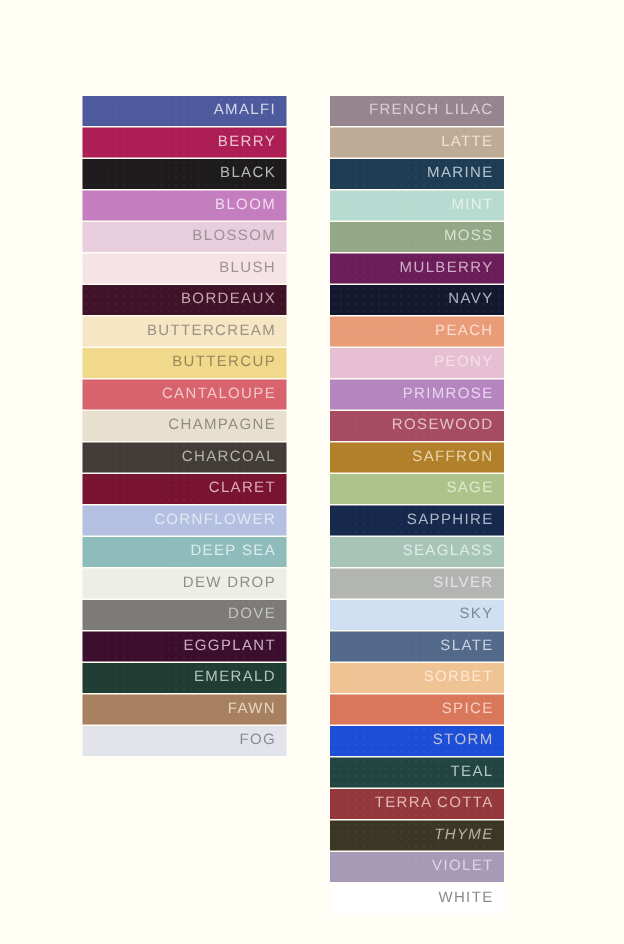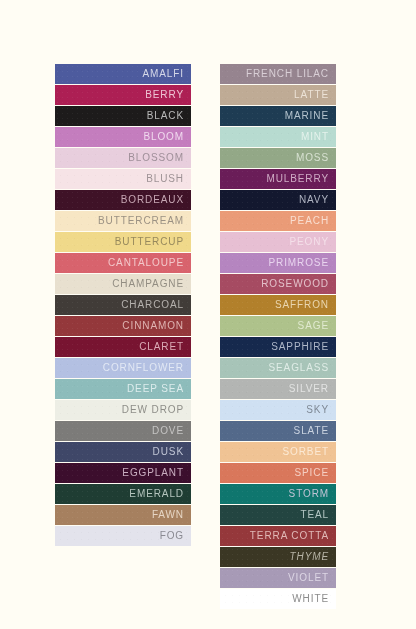--- a/index.html
+++ b/index.html
@@ -102,40 +102,34 @@
       </div>
       <div class="swatch" style="background: rgb(216, 99, 109);">
         <span class="swatch-label" style="color: rgb(243, 200, 202);">CANTALOUPE</span>
       </div>
       <div class="swatch" style="background: rgb(232, 224, 207);">
         <span class="swatch-label" style="color: rgb(146, 141, 130);">CHAMPAGNE</span>
       </div>
       <div class="swatch" style="background: rgb(65, 60, 56);">
         <span class="swatch-label" style="color: rgb(181, 177, 173);">CHARCOAL</span>
       </div>
-      <div class="swatch" style="background: rgb(148, 56, 59);">
-        <span class="swatch-label" style="color: rgb(223, 180, 178);">CINNAMON</span>
-      </div>
       <div class="swatch" style="background: rgb(120, 20, 49);">
         <span class="swatch-label" style="color: rgb(220, 172, 183);">CLARET</span>
       </div>
       <div class="swatch" style="background: rgb(179, 192, 226);">
         <span class="swatch-label" style="color: rgb(226, 232, 244);">CORNFLOWER</span>
       </div>
       <div class="swatch" style="background: rgb(141, 188, 187);">
         <span class="swatch-label" style="color: rgb(220, 236, 236);">DEEP SEA</span>
       </div>
       <div class="swatch" style="background: rgb(237, 238, 229);">
         <span class="swatch-label" style="color: rgb(142, 142, 136);">DEW DROP</span>
       </div>
       <div class="swatch" style="background: rgb(124, 123, 121);">
         <span class="swatch-label" style="color: rgb(197, 196, 195);">DOVE</span>
-      </div>
-      <div class="swatch" style="background: rgb(63, 71, 104);">
-        <span class="swatch-label" style="color: rgb(192, 197, 213);">DUSK</span>
       </div>
       <div class="swatch" style="background: rgb(60, 14, 45);">
         <span class="swatch-label" style="color: rgb(201, 174, 192);">EGGPLANT</span>
       </div>
       <div class="swatch" style="background: rgb(31, 61, 51);">
         <span class="swatch-label" style="color: rgb(180, 196, 189);">EMERALD</span>
       </div>
       <div class="swatch" style="background: rgb(166, 128, 95);">
         <span class="swatch-label" style="color: rgb(230, 213, 196);">FAWN</span>
       </div>
@@ -197,21 +191,21 @@
       </div>
       <div class="swatch" style="background: rgb(83, 105, 138); padding-left: 24px;">
         <span class="swatch-label" style="color: rgb(201, 210, 223);">SLATE</span>
       </div>
       <div class="swatch" style="background: rgb(240, 195, 148);">
         <span class="swatch-label" style="color: rgb(251, 233, 212);">SORBET</span>
       </div>
       <div class="swatch" style="background: rgb(217, 119, 91);">
         <span class="swatch-label" style="color: rgb(245, 207, 195);">SPICE</span>
       </div>
-      <div class="swatch" style="background: #0f766e;">
+      <div class="swatch" style="background: #1d4ed8;">
         <span class="swatch-label" style="color: rgb(191, 195, 212);">STORM</span>
       </div>
       <div class="swatch" style="background: rgb(35, 69, 65);">
         <span class="swatch-label" style="color: rgb(180, 199, 196);">TEAL</span>
       </div>
       <div class="swatch" style="background: rgb(149, 56, 59);">
         <span class="swatch-label" style="color: rgb(224, 184, 182);">TERRA COTTA</span>
       </div>
       <div class="swatch" style="background: rgb(59, 55, 36);">
         <span class="swatch-label" style="color: rgb(182, 179, 165); font-style: italic;">THYME</span>

